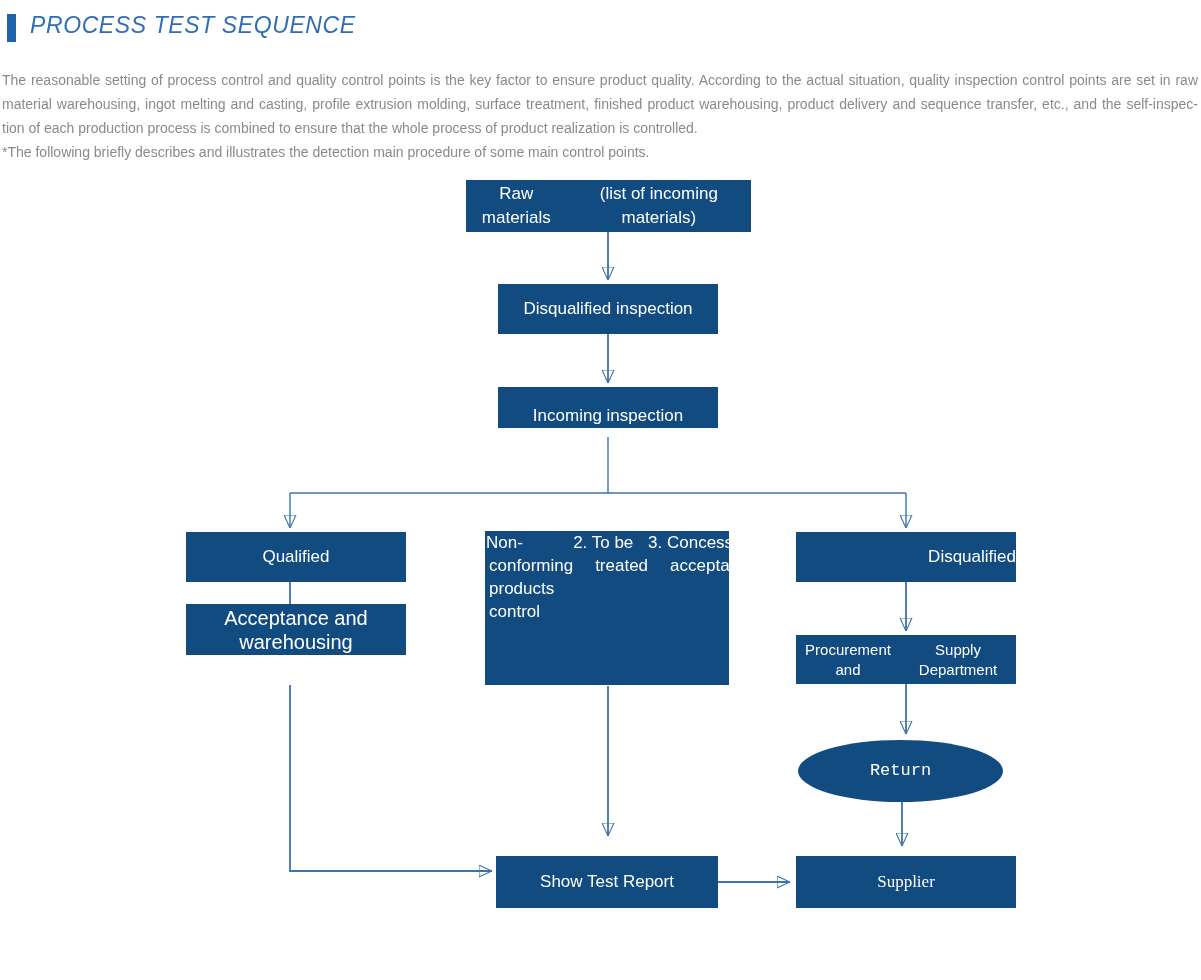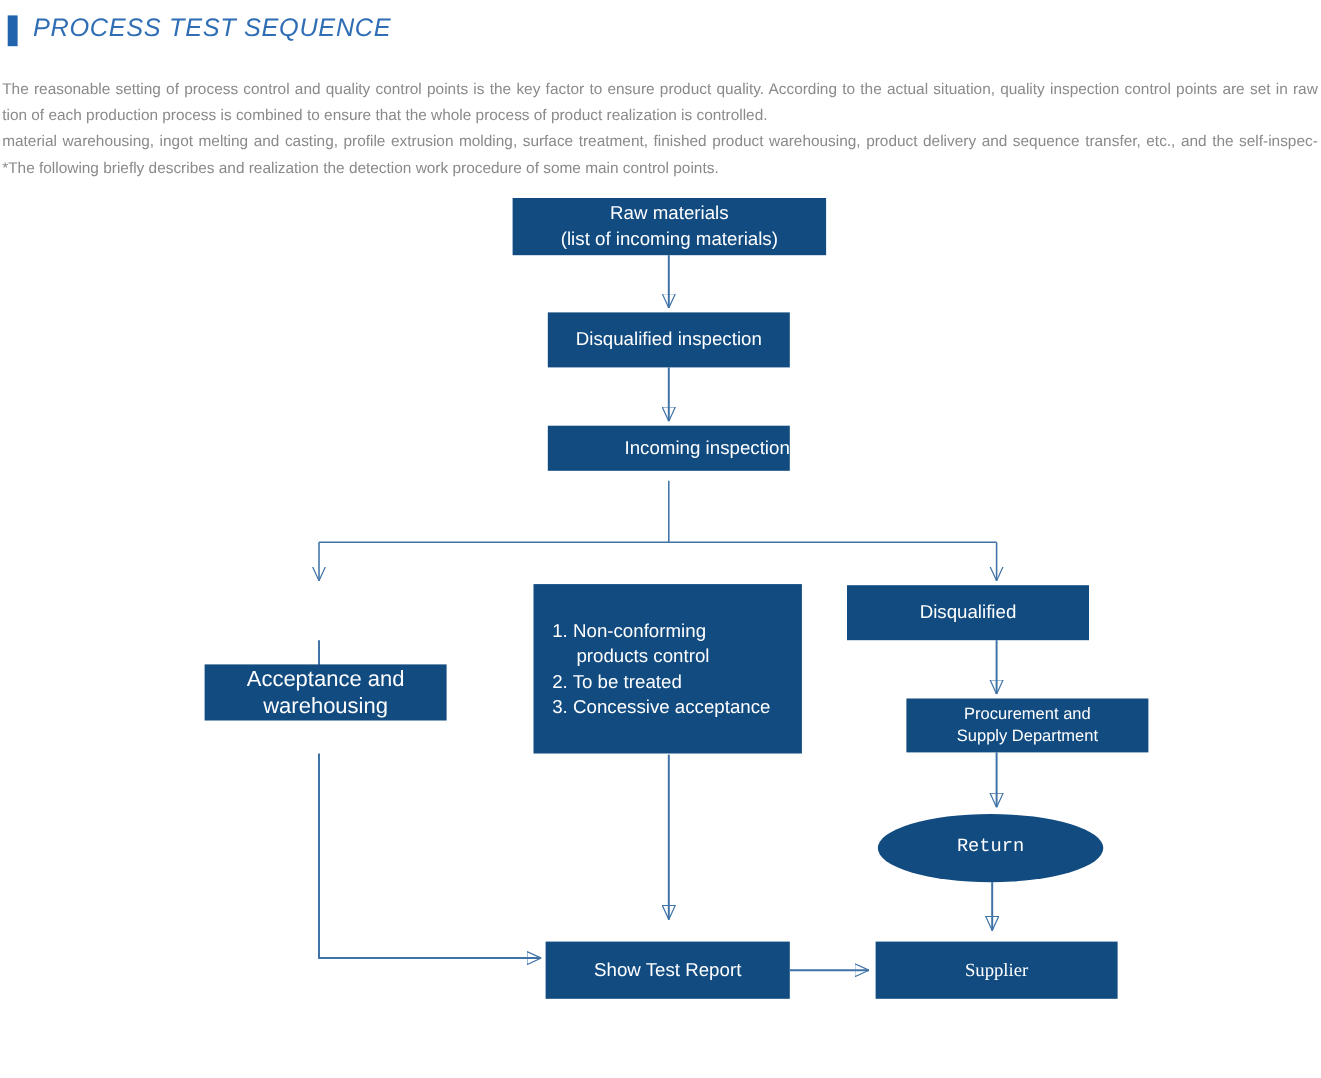--- a/index.html
+++ b/index.html
@@ -17,59 +17,59 @@
   }
 
   
   .intro { position:absolute; left:2px; top:68px; width:1196px; color:#8a8a8a; font-size:14px; line-height:24px; }
   .intro .line { width:100%; }
   .intro .stretch { text-align:justify; text-align-last:justify; }
 
   
   .node {
     position:absolute; background:#114b80; color:#ffffff;
-    display:flex; flex-direction:column; align-items:center; justify-content:center;
+    display:flex; flex-direction:row; align-items:center; justify-content:center;
     text-align:center; font-size:17px; line-height:24px;
   }
   .n-raw          { left:466px; top:180px; width:285px; height:52px; }
   .n-preliminary  { left:498px; top:284px; width:220px; height:50px; }
   .n-incoming     { left:498px; top:387px; width:220px; height:41px;align-items:flex-end; }
   .n-qualified    { left:186px; top:532px; width:220px; height:50px; }
   .n-nonconforming{
     left:485px; top:531px; width:244px; height:154px;
     align-items:flex-start; text-align:left; line-height:23px;
     padding-left:17px; padding-right:6px; box-sizing:border-box;
   }
   .n-nonconforming .list-item { padding-left:22px; text-indent:-22px; white-space:pre-line; }
-  .n-disqualified { left:770px; top:532px; width:220px; height:50px; }
+  .n-disqualified { left:796px; top:532px; width:220px; height:50px;justify-content:flex-end; }
   .n-acceptance   { left:186px; top:604px; width:220px; height:51px; font-size:20px; }
-  .n-procurement  { left:796px; top:635px; width:220px; height:49px; font-size:15px; line-height:20px;margin-left:28px; }
+  .n-procurement  { left:796px; top:635px; width:220px; height:49px; font-size:15px; line-height:20px; }
   .n-return       { left:798px; top:740px; width:205px; height:62px; border-radius:50%;font-family:Liberation Mono, monospace; }
   .n-show         { left:496px; top:856px; width:222px; height:52px; }
   .n-supplier     { left:796px; top:856px; width:220px; height:52px;font-family:Liberation Serif, serif; }
 
   
   svg.arrows { position:absolute; left:0; top:0; pointer-events:none; }
   svg.arrows path { fill:none; stroke:#3f72a6; }
   svg.arrows path.thick { stroke-width:1.8; }
   svg.arrows path.thin  { stroke-width:1.4; }
 </style>
 </head>
 <body>
 
 <div class="page">
 
   <span class="accent-bar"></span>
   <h1 class="page-title">PROCESS TEST SEQUENCE</h1>
 
   <div class="intro">
     <div class="line stretch">The reasonable setting of process control and quality control points is the key factor to ensure product quality. According to the actual situation, quality inspection control points are set in raw</div>
+    <div class="line stretch">material warehousing, ingot melting and casting, profile extrusion molding, surface treatment, finished product warehousing, product delivery and sequence transfer, etc., and the self-inspec-</div>
     <div class="line">tion of each production process is combined to ensure that the whole process of product realization is controlled.</div>
-    <div class="line stretch">material warehousing, ingot melting and casting, profile extrusion molding, surface treatment, finished product warehousing, product delivery and sequence transfer, etc., and the self-inspec-</div>
-    <div class="line">*The following briefly describes and realization the detection work procedure of some main control points.</div>
+    <div class="line">*The following briefly describes and illustrates the detection main procedure of some main control points.</div>
   </div>
 
   <svg class="arrows" width="1201" height="980" viewBox="0 0 1201 980">
     <defs>
       <marker id="ah" viewBox="0 0 12 12" refX="12" refY="6" markerWidth="13" markerHeight="13" orient="auto" markerUnits="userSpaceOnUse">
         <path d="M0,0.5 L12,6 L0,11.5 Z" fill="#12406f" stroke="none"></path>
       </marker>
     </defs>
     <path class="thick" d="M608 232 V280" marker-end="url(#ah)"></path>
     <path class="thick" d="M608 334 V383" marker-end="url(#ah)"></path>
@@ -92,20 +92,23 @@
   </div>
 
   <div class="node n-preliminary">
     <div>Disqualified inspection</div>
   </div>
 
   <div class="node n-incoming">
     <div>Incoming inspection</div>
   </div>
 
+  <div class="node n-qualified">
+    <div>Qualified</div>
+  </div>
 
   <div class="node n-nonconforming">
     <div class="list-item">1. Non-conforming
 products control</div>
     <div class="list-item">2. To be treated</div>
     <div class="list-item">3. Concessive acceptance</div>
   </div>
 
   <div class="node n-disqualified">
     <div>Disqualified</div>

